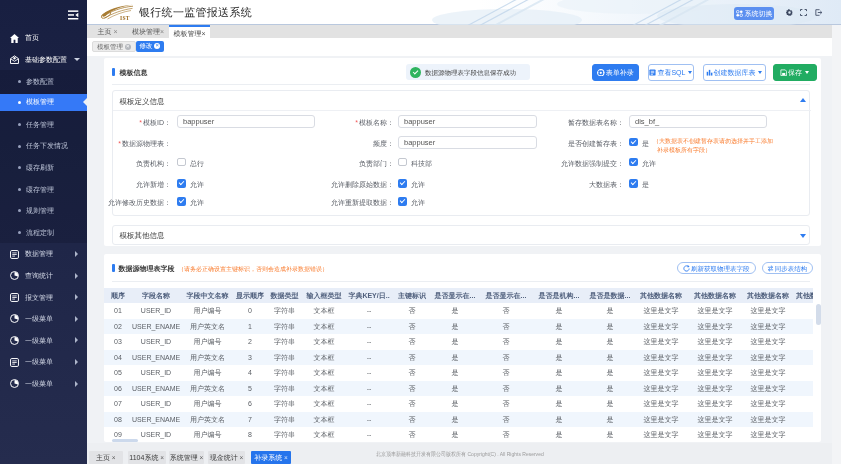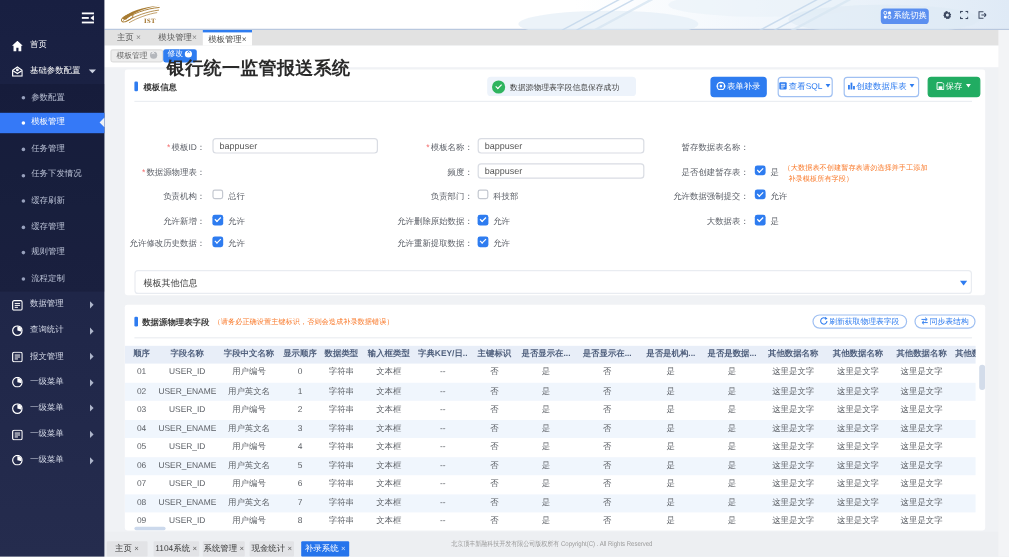--- a/index.html
+++ b/index.html
@@ -18,21 +18,21 @@
 .sb-sub .dot { position:absolute; left:18px; top:50%; margin-top:-1.5px; width:3px; height:3px; border-radius:50%; background:#98a1bd; }
 .sb-sub .txt { position:absolute; left:26px; top:0; }
 .sb-sub.active { background:#3579f7; color:#fff; }
 .sb-sub.active .dot { background:#fff; }
 .caret-r { position:absolute; right:9px; top:50%; margin-top:-3px; width:0; height:0; border-left:3.5px solid #aeb6cb; border-top:3px solid transparent; border-bottom:3px solid transparent; }
 .caret-d { position:absolute; right:7px; top:50%; margin-top:-1.5px; width:0; height:0; border-top:3.5px solid #cdd3e2; border-left:3px solid transparent; border-right:3px solid transparent; }
 #active-notch { position:absolute; left:82.5px; top:98px; width:0; height:0; border-right:4.5px solid #eef1f5; border-top:4.5px solid transparent; border-bottom:4.5px solid transparent; z-index:6; }
 
 
 #topbar { position:absolute; left:87px; top:0; width:754px; height:25px; background:linear-gradient(90deg,#ffffff 0%,#ffffff 52%,#f2f7fc 72%,#dfeaf6 100%); border-bottom:1px solid #b9c8de; z-index:4; }
-#apptitle { position:absolute; left:52px; top:5px; font-size:15px; font-weight:bold; color:#2a2a2a; letter-spacing:0.3px;margin-top:43px; }
+#apptitle { position:absolute; left:52px; top:5px; font-size:11px; font-weight:normal; color:#2a2a2a; letter-spacing:0.3px; }
 #sysbtn { position:absolute; left:647px; top:6.5px; width:40px; height:13px; background:#5b8ff0; border-radius:3px; color:#fff; font-size:7px; line-height:13px; text-align:center; }
 .tb-ic { position:absolute; top:9px; width:7px; height:7px; }
 
 
 #tabrow { position:absolute; left:87px; top:25px; width:754px; height:13px; background:#e2e2e2; z-index:3; }
 .ttab { position:absolute; top:0; height:13px; font-size:7px; color:#555; line-height:13px; text-align:center; }
 .ttab.active { background:#fff; border-top:2px solid #2e7cf0; color:#444; }
 .tclose { color:#888; font-size:7px; }
 
 
@@ -303,26 +303,32 @@
             <rect x="0.8" y="3.2" width="1.7" height="4.3" fill="#2e7cf0"></rect>
             <rect x="3.2" y="1" width="1.7" height="6.5" fill="#2e7cf0"></rect>
             <rect x="5.6" y="4.2" width="1.7" height="3.3" fill="#2e7cf0"></rect>
           </svg>创建数据库表 <span class="dcaret"></span></div>
     <div class="btn bgreen" style="left:668.5px;width:44px"><svg class="bic" width="7" height="7" viewBox="0 0 8 8">
             <path d="M1 1 H6 L7.5 2.5 V7.5 H1 Z" fill="none" stroke="#fff" stroke-width="0.9"></path>
             <rect x="2.5" y="4.5" width="3.5" height="2.5" fill="#fff"></rect>
           </svg>保存 <span class="dcaret"></span></div>
     <div class="divider" style="top:26px"></div>
 
+    <div class="panel" style="left:8px;top:32px;width:698px;height:125.5px">
+      <div class="ptitle" style="top:5.5px">模板定义信息</div>
+      <div class="parrow-u" style="top:7px"></div>
+      <div style="position:absolute;left:0;top:18.5px;width:698px;height:1px;background:#eef0f4"></div>
+    </div>
 
     <div class="flabel req" style="left:0;width:67px;top:60px">模板ID：</div>
     <div class="finput" style="left:73px;top:57px;width:138px">bappuser</div>
     <div class="flabel req" style="left:190px;width:100px;top:60px">模板名称：</div>
     <div class="finput" style="left:294px;top:57px;width:139px">bappuser</div>
     <div class="flabel" style="left:420px;width:100px;top:60px">暂存数据表名称：</div>
+    <div class="finput" style="left:525px;top:57px;width:138px">dis_bf_</div>
 
     <div class="flabel req" style="left:0;width:67px;top:81px">数据源物理表：</div>
     <div class="flabel" style="left:190px;width:100px;top:81px">频度：</div>
     <div class="finput" style="left:294px;top:78px;width:139px">bappuser</div>
     <div class="flabel" style="left:420px;width:100px;top:81px">是否创建暂存表：</div>
     <div class="cb on" style="left:525px;top:79.5px"></div>
     <div class="cbl" style="left:538px;top:81px">是</div>
     <div class="rednote" style="left:549px;top:79px">（大数据表不创建暂存表请勿选择并手工添加</div>
     <div class="rednote" style="left:553px;top:88px">补录模板所有字段）</div>
 

